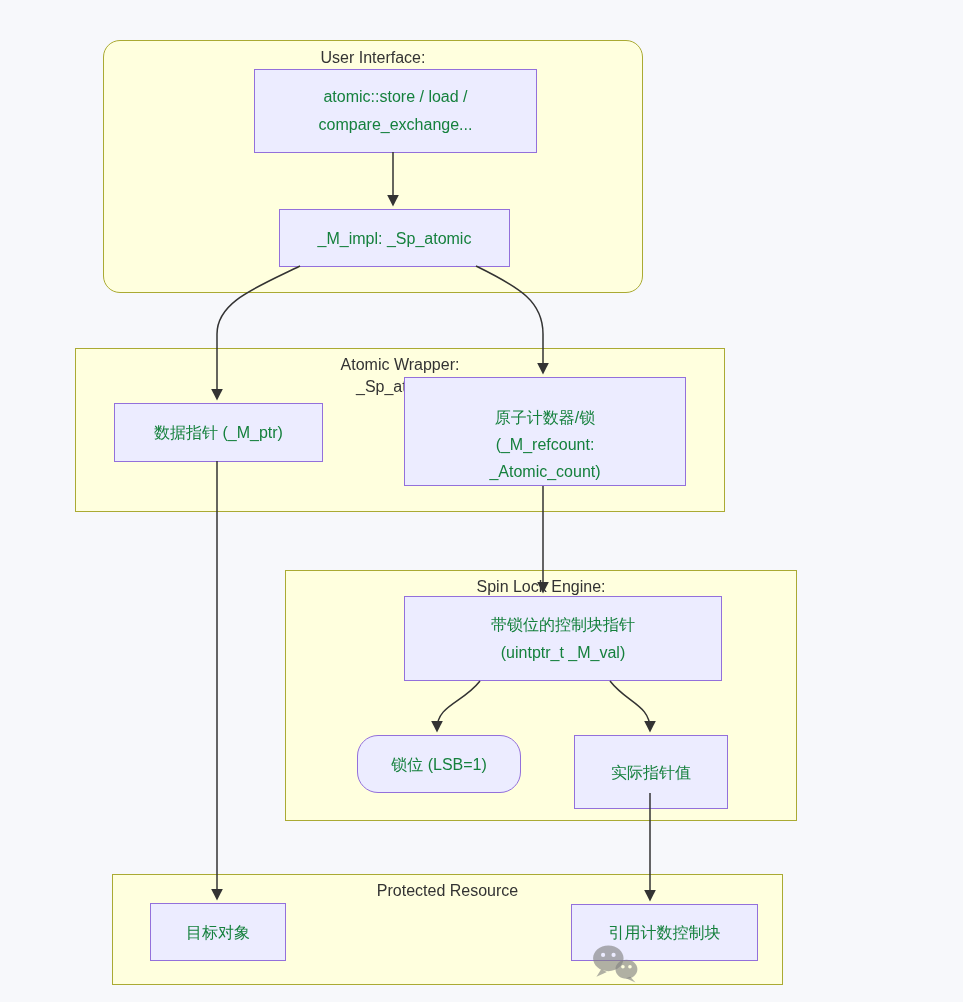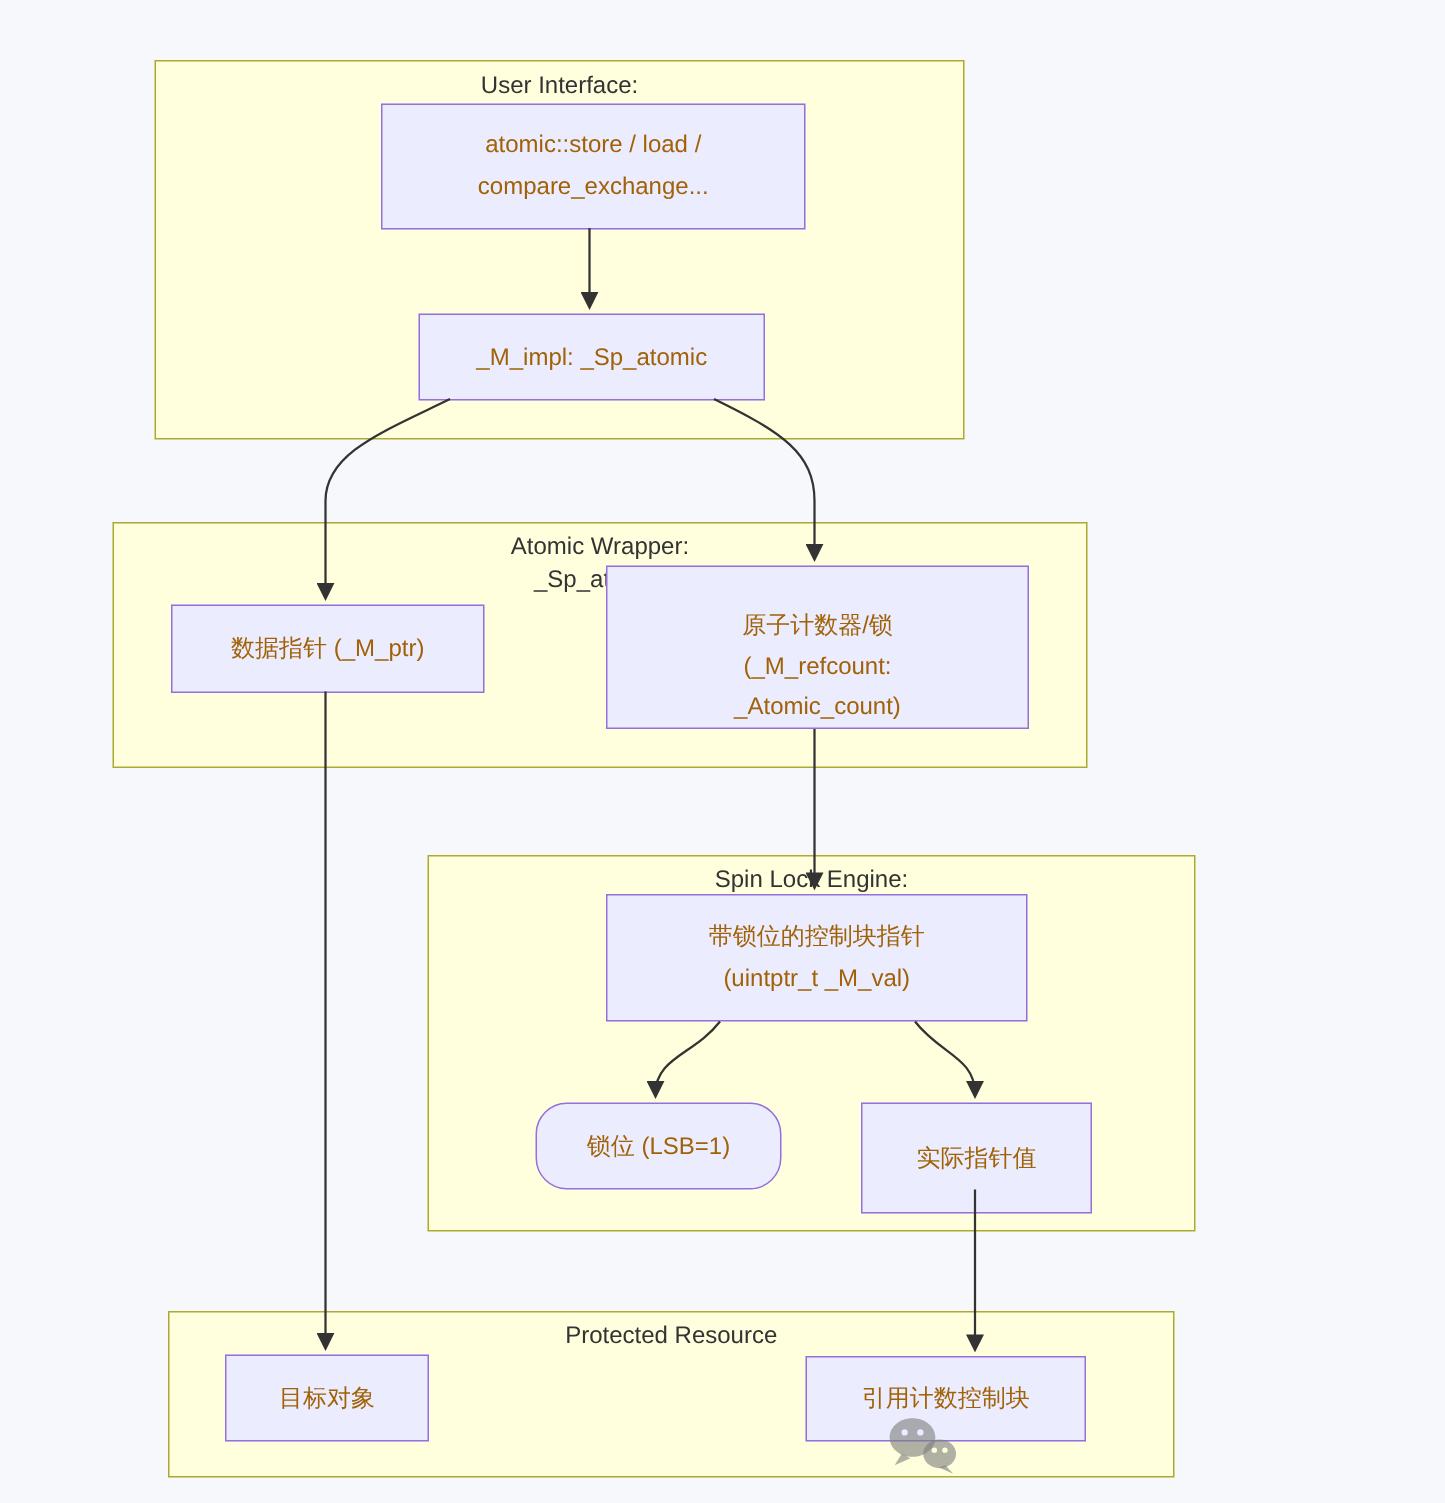--- a/index.html
+++ b/index.html
@@ -38,52 +38,52 @@
     position:absolute;
     background:#ececff;
     border:1.5px solid #9370db;
     box-sizing:border-box;
     display:flex;
     flex-direction:column;
     justify-content:center;
     align-items:center;
     text-align:center;
     font-size:16px;
-    color:#a16207;
+    color:#15803d;
     z-index:2;
   }
   .node .nl{display:block;line-height:27px;white-space:nowrap;}
 
   
-  #c-ui{left:103px;top:40px;width:540px;height:253px;}
+  #c-ui{left:103px;top:40px;width:540px;height:253px;border-radius:17px;}
   #c-ui .c-title{top:7px;}
   #n-api{left:150px;top:28px;width:283px;height:84px;}
   #n-api .nl{line-height:28px;}
   #n-impl{left:175px;top:168px;width:231px;height:58px;}
 
   
   #c-aw{left:75px;top:348px;width:650px;height:164px;padding-left:35px;}
   #c-aw .c-title{top:6px;}
   #c-aw .c-subtitle{left:280px;top:29px;}
   #n-mptr{left:38px;top:54px;width:209px;height:59px;}
   #n-refcount{left:328px;top:28px;width:282px;height:109px;justify-content:flex-end;}
 
   
   #c-sl{left:285px;top:570px;width:512px;height:251px;}
   #c-sl .c-title{top:6px;}
-  #n-mval{left:118px;top:25px;width:281px;height:85px;}
+  #n-mval{left:118px;top:25px;width:318px;height:85px;}
   #n-mval .nl{line-height:28px;}
   #n-lockbit{left:71px;top:164px;width:164px;height:58px;border-radius:21px;}
   #n-realptr{left:288px;top:164px;width:154px;height:74px;}
 
   
   #c-pr{left:112px;top:874px;width:671px;height:111px;}
   #c-pr .c-title{top:6px;}
   #n-target{left:37px;top:28px;width:136px;height:58px;}
-  #n-ctrl{left:424px;top:29px;width:187px;height:57px;}
+  #n-ctrl{left:458px;top:29px;width:187px;height:57px;}
 
   
   #edges{
     position:absolute;left:0;top:0;width:963px;height:1002px;
     z-index:5;pointer-events:none;
   }
   #edges path.edge{fill:none;stroke:#333333;stroke-width:1.5px;}
 
   
   #watermark{

